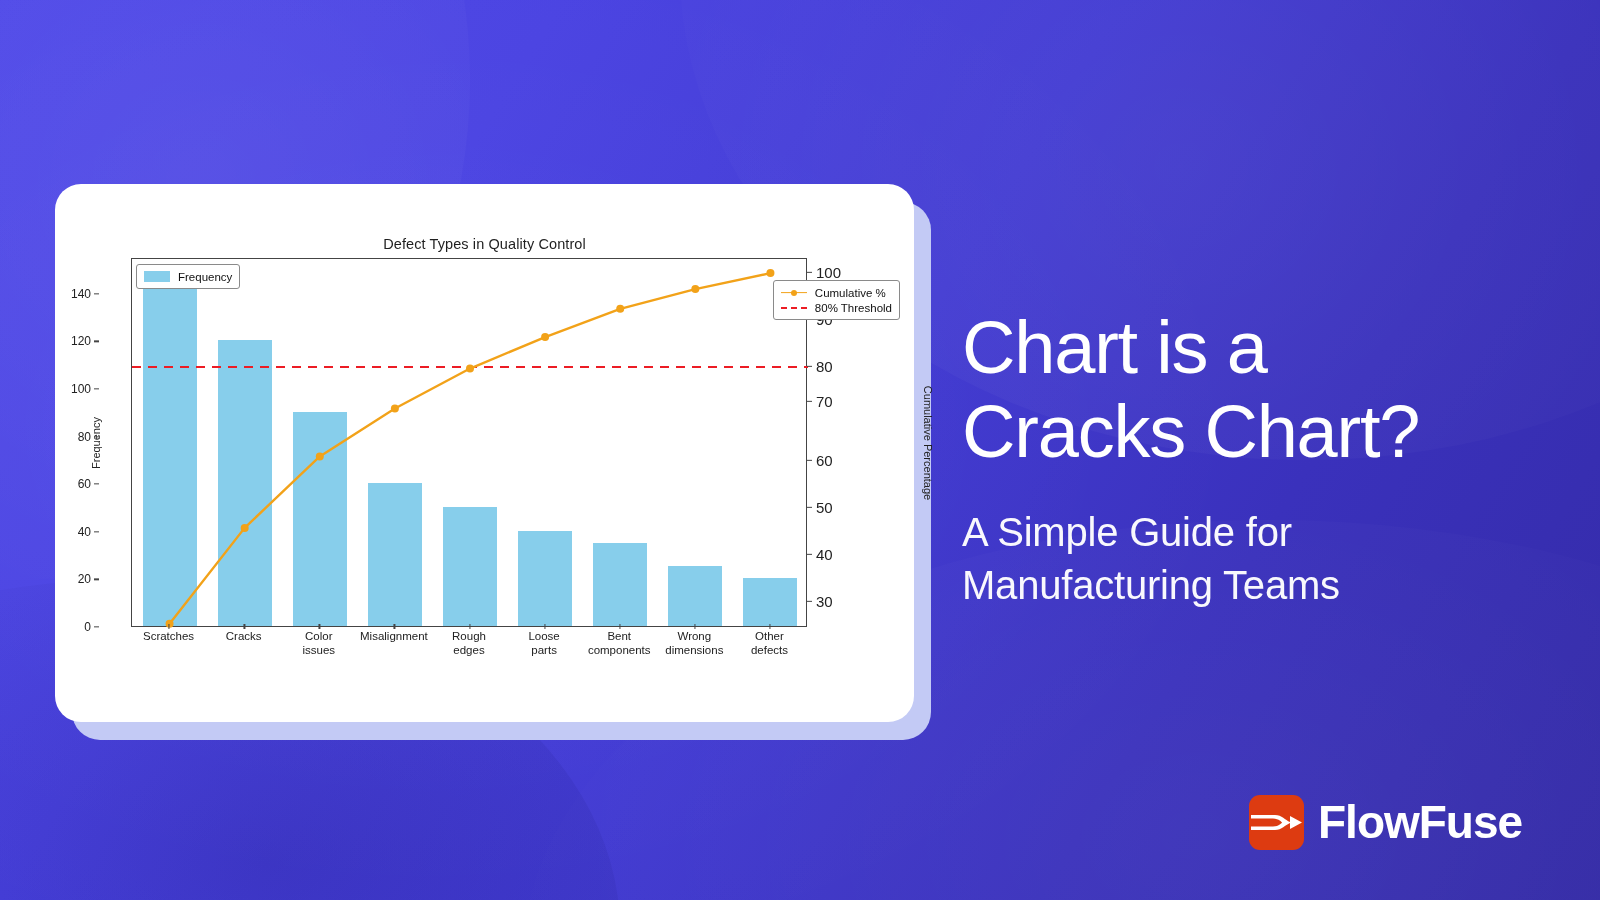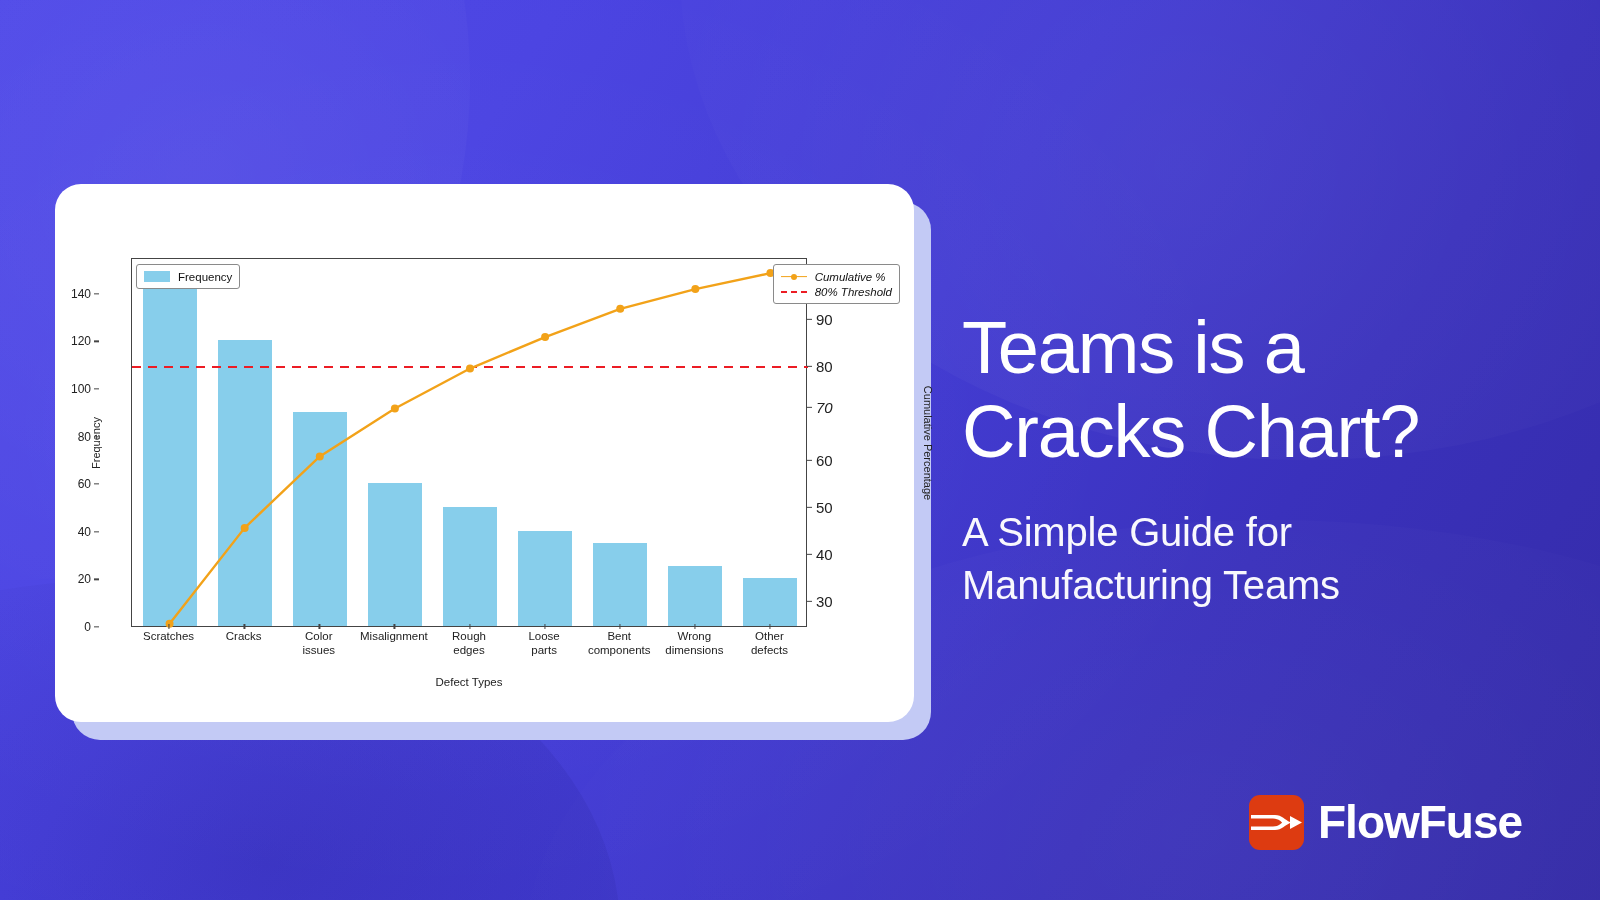--- a/index.html
+++ b/index.html
@@ -113,21 +113,21 @@
     position:absolute;left:76px;width:676px;top:492px;text-align:center;
     font-size:11.5px;color:#222;
   }
 
   
   .legend{
     position:absolute;background:#fff;border:1px solid #8a8a8a;border-radius:3px;
     padding:4px 7px;font-size:11.5px;color:#111;
   }
   .legend-left{left:81px;top:80px;}
-  .legend-right{right:14px;top:80px;font-style:italic;}
+  .legend-right{right:14px;top:96px;}
   .leg-row{display:flex;align-items:center;gap:8px;height:15px;white-space:nowrap;}
   .leg-swatch{width:26px;height:11px;background:#87ceeb;display:inline-block;}
   .leg-line{
     width:26px;height:11px;position:relative;display:inline-block;
   }
   .leg-line::before{
     content:"";position:absolute;left:0;right:0;top:50%;height:1.8px;
     background:#f2a219;transform:translateY(-50%);
   }
   .leg-line::after{
@@ -166,20 +166,21 @@
   <div class="wave wave-tr"></div>
   <div class="wave wave-mid"></div>
   <div class="wave wave-bl"></div>
   <div class="wave wave-br"></div>
 
   <div class="card-shadow"></div>
 
   <div class="card">
     <div class="chart-wrap">
 
+      <div class="chart-title">Defect Types in Quality Control</div>
 
       <div class="ylab-left">
         <div class="axis-title">Frequency</div>
         <div id="yticks-left">
             <div class="ytick" style="top: 369px;"><span class="tickmark"></span>0</div>
             <div class="ytick" style="top: 321.387px;"><span class="tickmark"></span>20</div>
             <div class="ytick" style="top: 273.774px;"><span class="tickmark"></span>40</div>
             <div class="ytick" style="top: 226.161px;"><span class="tickmark"></span>60</div>
             <div class="ytick" style="top: 178.548px;"><span class="tickmark"></span>80</div>
             <div class="ytick" style="top: 130.935px;"><span class="tickmark"></span>100</div>
@@ -214,40 +215,39 @@
             </svg>
         </div>
       </div>
 
       <div class="ylab-right">
         <div id="yticks-right">
             <div class="ytick-r" style="top: 343.146px;"><span class="tickmark"></span>30</div>
             <div class="ytick-r" style="top: 296.14px;"><span class="tickmark"></span>40</div>
             <div class="ytick-r" style="top: 249.134px;"><span class="tickmark"></span>50</div>
             <div class="ytick-r" style="top: 202.127px;"><span class="tickmark"></span>60</div>
-            <div class="ytick-r" style="top: 149px; font-style: italic;"><span class="tickmark"></span>70</div>
+            <div class="ytick-r" style="top: 143px;"><span class="tickmark"></span>70</div>
             <div class="ytick-r" style="top: 108.115px;"><span class="tickmark"></span>80</div>
             <div class="ytick-r" style="top: 61.1083px;"><span class="tickmark"></span>90</div>
             <div class="ytick-r" style="top: 14.1019px;"><span class="tickmark"></span>100</div>
           </div>
         <div class="axis-title">Cumulative Percentage</div>
       </div>
 
       <div class="xticks" id="xticks">
           <div class="xtick" style="left: 37.5556px; width: 89.1111px;"><span class="tickmark"></span>Scratches</div>
           <div class="xtick" style="left: 112.667px; width: 89.1111px;"><span class="tickmark"></span>Cracks</div>
           <div class="xtick" style="left: 187.778px; width: 89.1111px;"><span class="tickmark"></span>Color<br>issues</div>
           <div class="xtick" style="left: 262.889px; width: 89.1111px;"><span class="tickmark"></span>Misalignment</div>
           <div class="xtick" style="left: 338px; width: 89.1111px;"><span class="tickmark"></span>Rough<br>edges</div>
           <div class="xtick" style="left: 413.111px; width: 89.1111px;"><span class="tickmark"></span>Loose<br>parts</div>
           <div class="xtick" style="left: 488.222px; width: 89.1111px;"><span class="tickmark"></span>Bent<br>components</div>
           <div class="xtick" style="left: 563.333px; width: 89.1111px;"><span class="tickmark"></span>Wrong<br>dimensions</div>
           <div class="xtick" style="left: 638.444px; width: 89.1111px;"><span class="tickmark"></span>Other<br>defects</div>
         </div>
-      <div class="xaxis-title">Defect Types</div>
 
       <div class="legend legend-left">
         <div class="leg-row">
           <span class="leg-swatch"></span>
           <span>Frequency</span>
         </div>
       </div>
 
       <div class="legend legend-right">
         <div class="leg-row">
@@ -257,21 +257,21 @@
         <div class="leg-row">
           <span class="leg-dash"></span>
           <span>80% Threshold</span>
         </div>
       </div>
 
     </div>
   </div>
 
   <div class="copy">
-    <div class="headline">Teams is a</div>
+    <div class="headline">Chart is a</div>
     <div class="headline">Cracks Chart?</div>
     <div class="subhead">A Simple Guide for</div>
     <div class="subhead" style="margin-top:0">Manufacturing Teams</div>
   </div>
 
   <div class="logo">
     <div class="logo-mark">
       <svg width="55" height="55" viewBox="0 0 55 55">
         <path d="M2 20 L26 20 C33 20 36 25 41 27 L41 21 L53 27.5 L41 34 L41 28 C36 30 33 35 26 35 L2 35 Z" fill="#ffffff"></path>
         <path d="M2 23.5 L24 23.5 C30 23.5 33 27.5 33 27.5 C33 27.5 30 31.5 24 31.5 L2 31.5 Z" fill="#dd3b11"></path>

